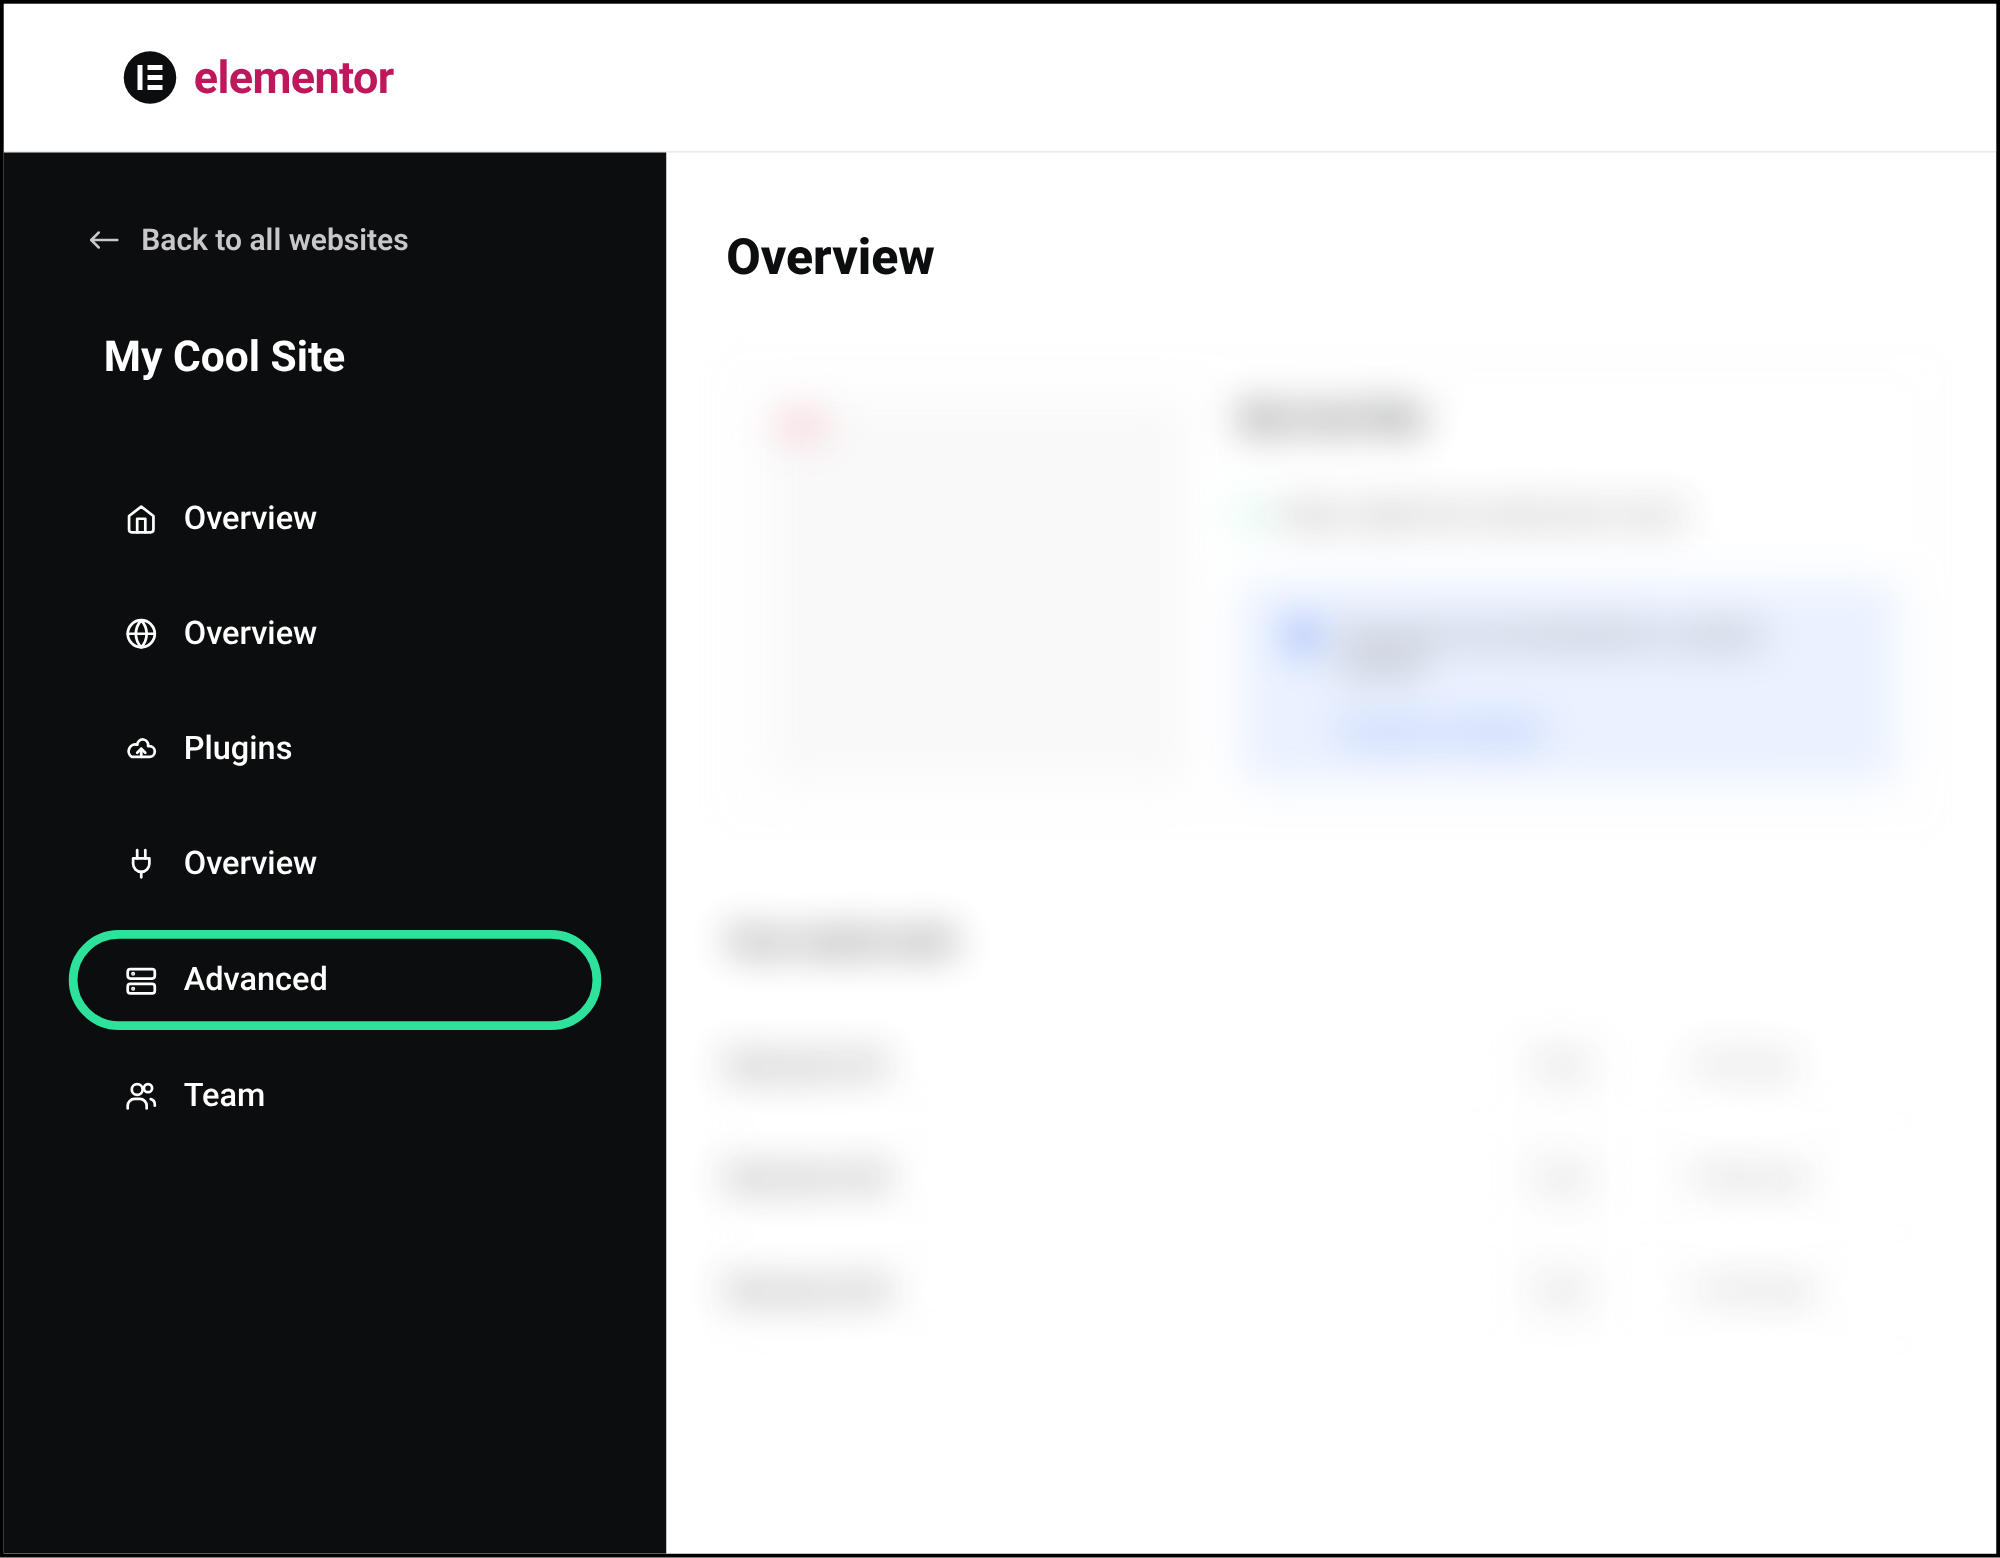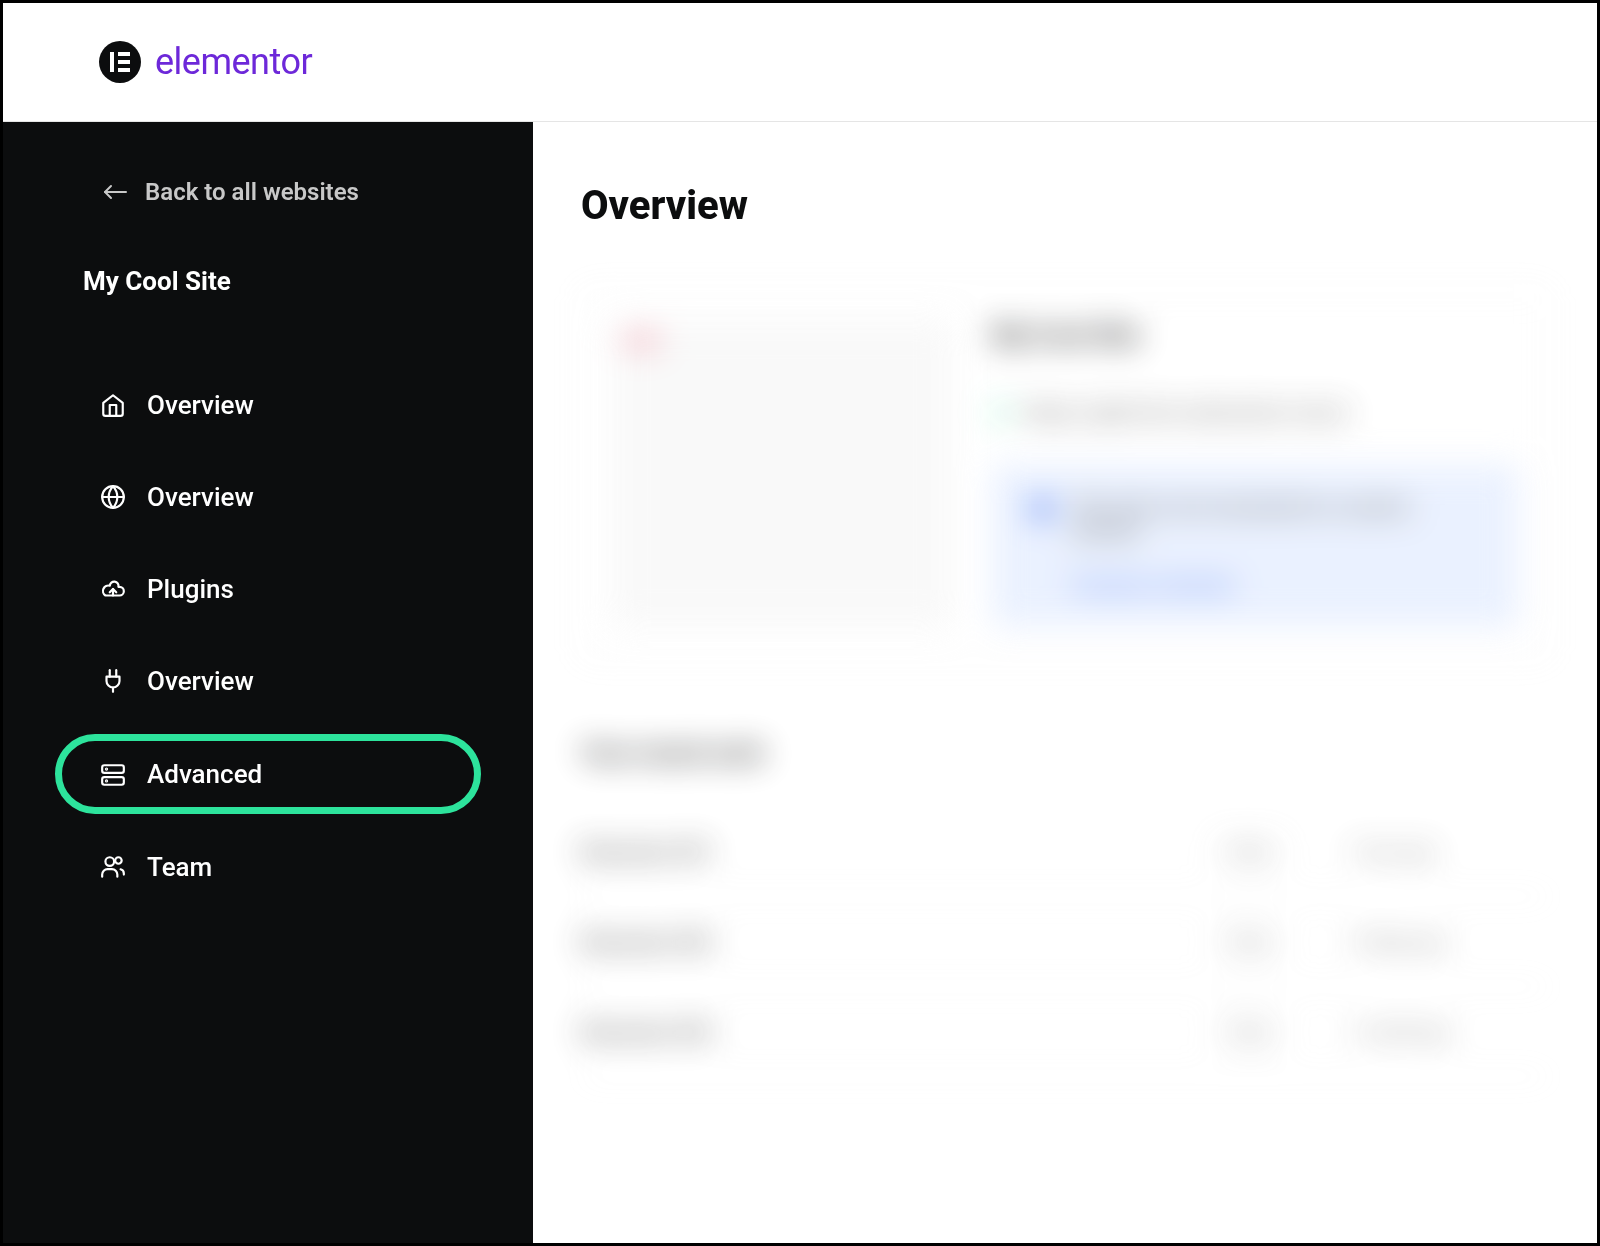--- a/index.html
+++ b/index.html
@@ -33,58 +33,58 @@
       width: 42px;
       height: 42px;
       background: #0c0d0e;
       border-radius: 50%;
       display: flex;
       align-items: center;
       justify-content: center;
     }
     .logo-text {
       font-size: 36px;
-      font-weight: 400;
+      font-weight: 700;
       letter-spacing: -0.5px;
-      color: #6d28d9;
+      color: #be185d;
     }
     .body-area {
       display: flex;
       flex: 1;
       min-height: 0;
     }
     .sidebar {
       width: 530px;
       background: #0c0d0e;
       color: #fff;
       padding: 56px 0 0 0;
       flex-shrink: 0;
     }
     .back-link {
       display: flex;
       gap: 18px;
-      padding: 0 100px;
+      padding: 0 68px;
       margin-bottom: 60px;
       cursor: pointer;
     }
     .back-link span {
       font-size: 24px;
       font-weight: 600;
       color: #c8c8c8;
     }
     .back-arrow {
       color: #c8c8c8;
       font-size: 24px;
     }
     .site-header {
       padding: 0 80px;
       margin-bottom: 70px;
     }
     .site-name {
-      font-size: 26px;
+      font-size: 34px;
       font-weight: 700;
       color: #fff;
       margin-bottom: 6px;
     }
     .site-url {
       font-size: 22px;
       color: #a0a0a0;
       font-weight: 400;
     }
     .nav-list {

